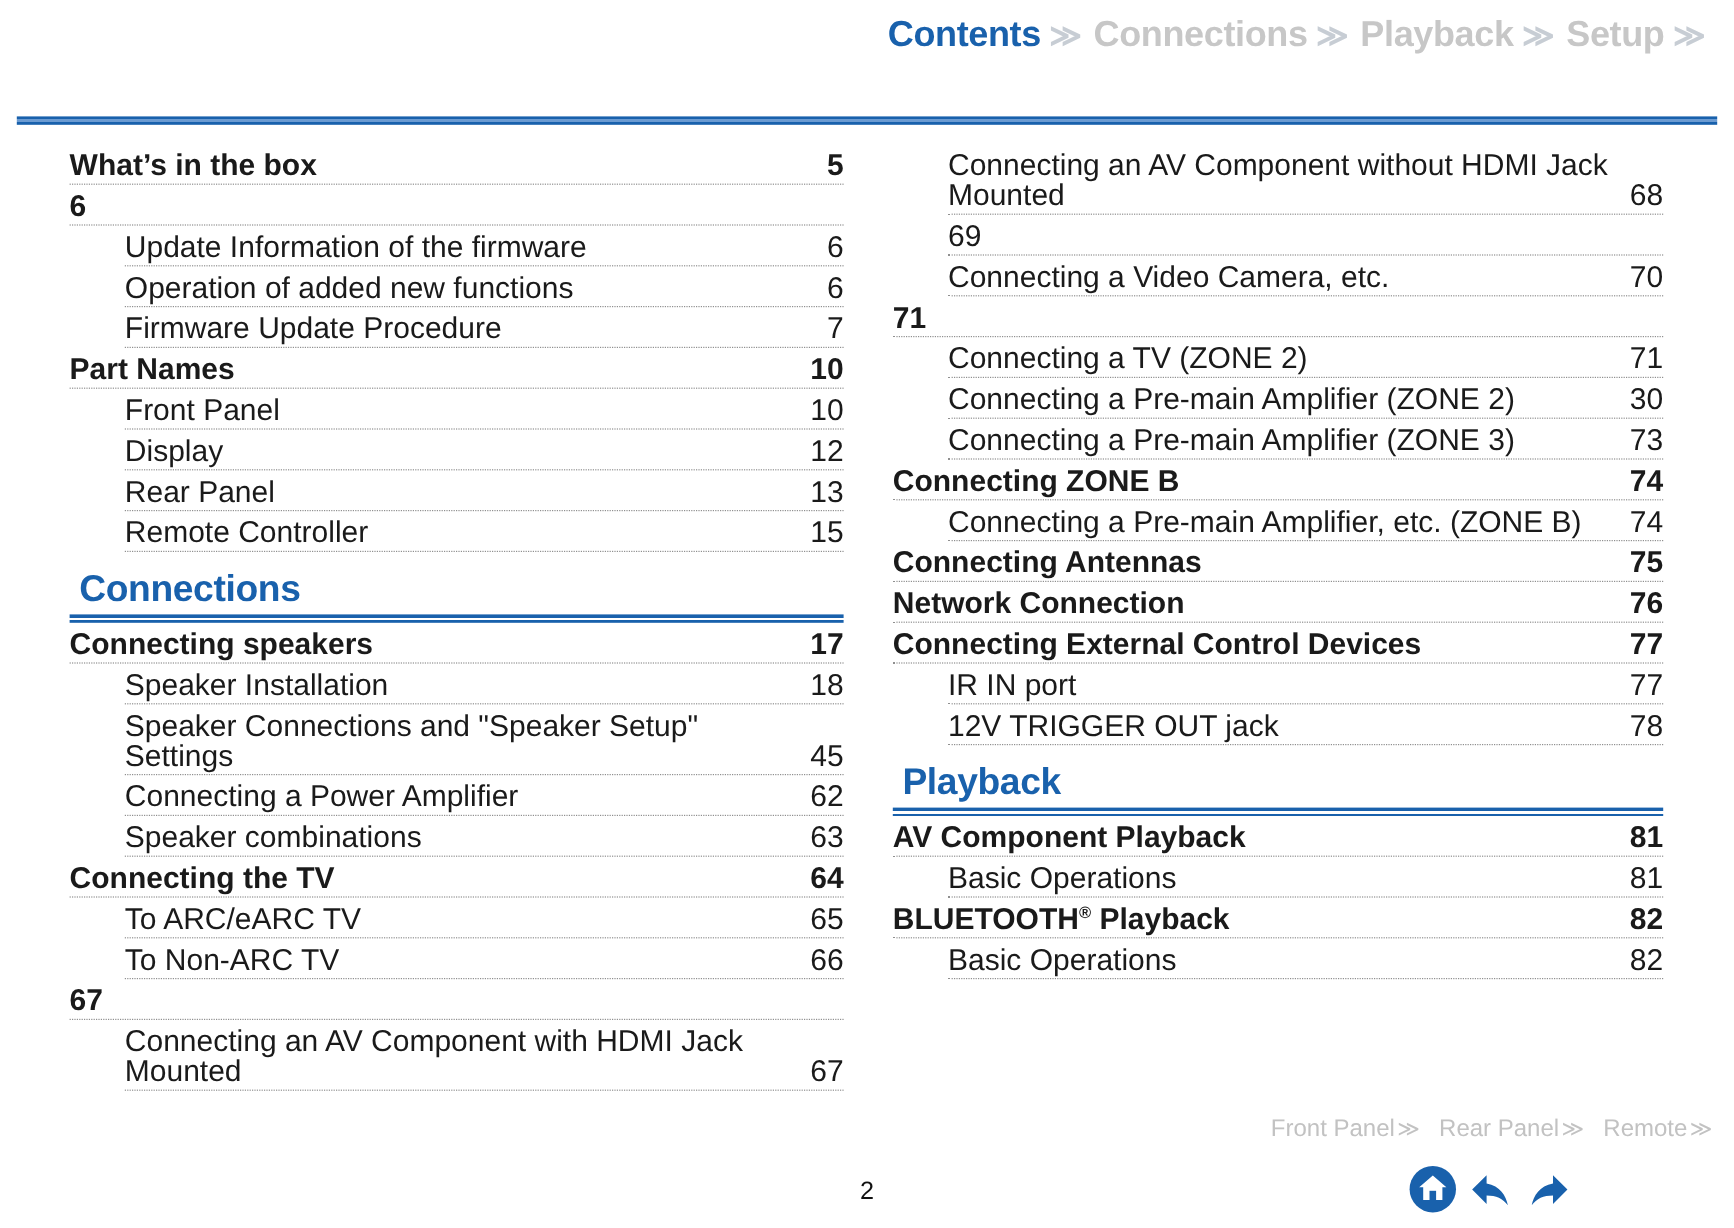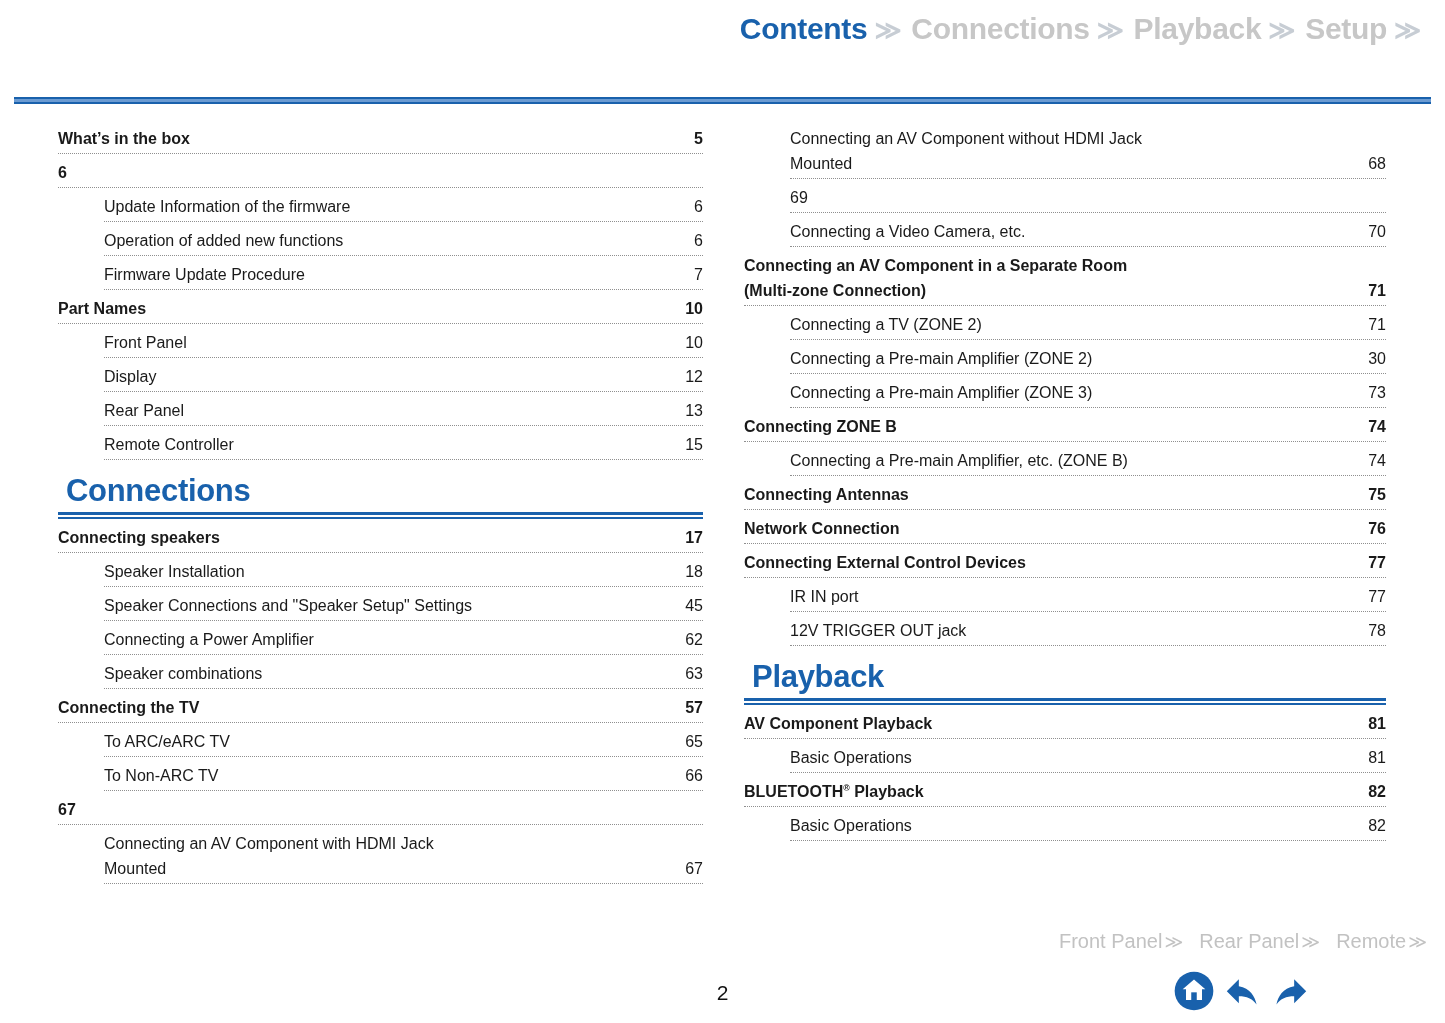--- a/index.html
+++ b/index.html
@@ -31,21 +31,21 @@
     background:linear-gradient(to bottom,var(--accent) 0 2px,var(--rule-light) 2px 5px,var(--accent) 5px 7px);
   }
   
   .col{position:absolute;top:120px;}
   .col-left{left:58px;width:645px;}
   .col-right{left:744px;width:642px;}
   .toc-row{
     display:flex;align-items:flex-end;justify-content:space-between;gap:12px;
     border-bottom:1px dotted var(--dotted);
     padding:6px 0 2px;
-    font-size:16px;line-height:25px;
+    font-size:25px;line-height:25px;
     cursor:pointer;
   }
   .toc-row.bold{font-weight:bold;}
   .toc-row.lvl2{margin-left:46px;}
   .toc-page{white-space:nowrap;}
   .toc-label sup{font-size:55%;vertical-align:super;line-height:0;}
   .section-title{
     color:var(--accent);font-weight:bold;font-size:31px;line-height:37px;
     padding-left:8px;margin-top:12px;letter-spacing:-0.3px;
   }
@@ -135,21 +135,21 @@
         <div class="toc-row lvl2">
           <div class="toc-label">Connecting a Power Amplifier</div>
           <div class="toc-page">62</div>
         </div>
         <div class="toc-row lvl2">
           <div class="toc-label">Speaker combinations</div>
           <div class="toc-page">63</div>
         </div>
         <div class="toc-row lvl1 bold">
           <div class="toc-label">Connecting the TV</div>
-          <div class="toc-page">57</div>
+          <div class="toc-page">64</div>
         </div>
         <div class="toc-row lvl2">
           <div class="toc-label">To ARC/eARC TV</div>
           <div class="toc-page">65</div>
         </div>
         <div class="toc-row lvl2">
           <div class="toc-label">To Non-ARC TV</div>
           <div class="toc-page">66</div>
         </div>
         <div class="toc-row lvl1 bold">
@@ -166,21 +166,20 @@
           <div class="toc-page">68</div>
         </div>
         <div class="toc-row lvl2">
           <div class="toc-page">69</div>
         </div>
         <div class="toc-row lvl2">
           <div class="toc-label">Connecting a Video Camera, etc.</div>
           <div class="toc-page">70</div>
         </div>
         <div class="toc-row lvl1 bold">
-          <div class="toc-label">Connecting an AV Component in a Separate Room<br>(Multi-zone Connection)</div>
           <div class="toc-page">71</div>
         </div>
         <div class="toc-row lvl2">
           <div class="toc-label">Connecting a TV (ZONE 2)</div>
           <div class="toc-page">71</div>
         </div>
         <div class="toc-row lvl2">
           <div class="toc-label">Connecting a Pre-main Amplifier (ZONE 2)</div>
           <div class="toc-page">30</div>
         </div>

